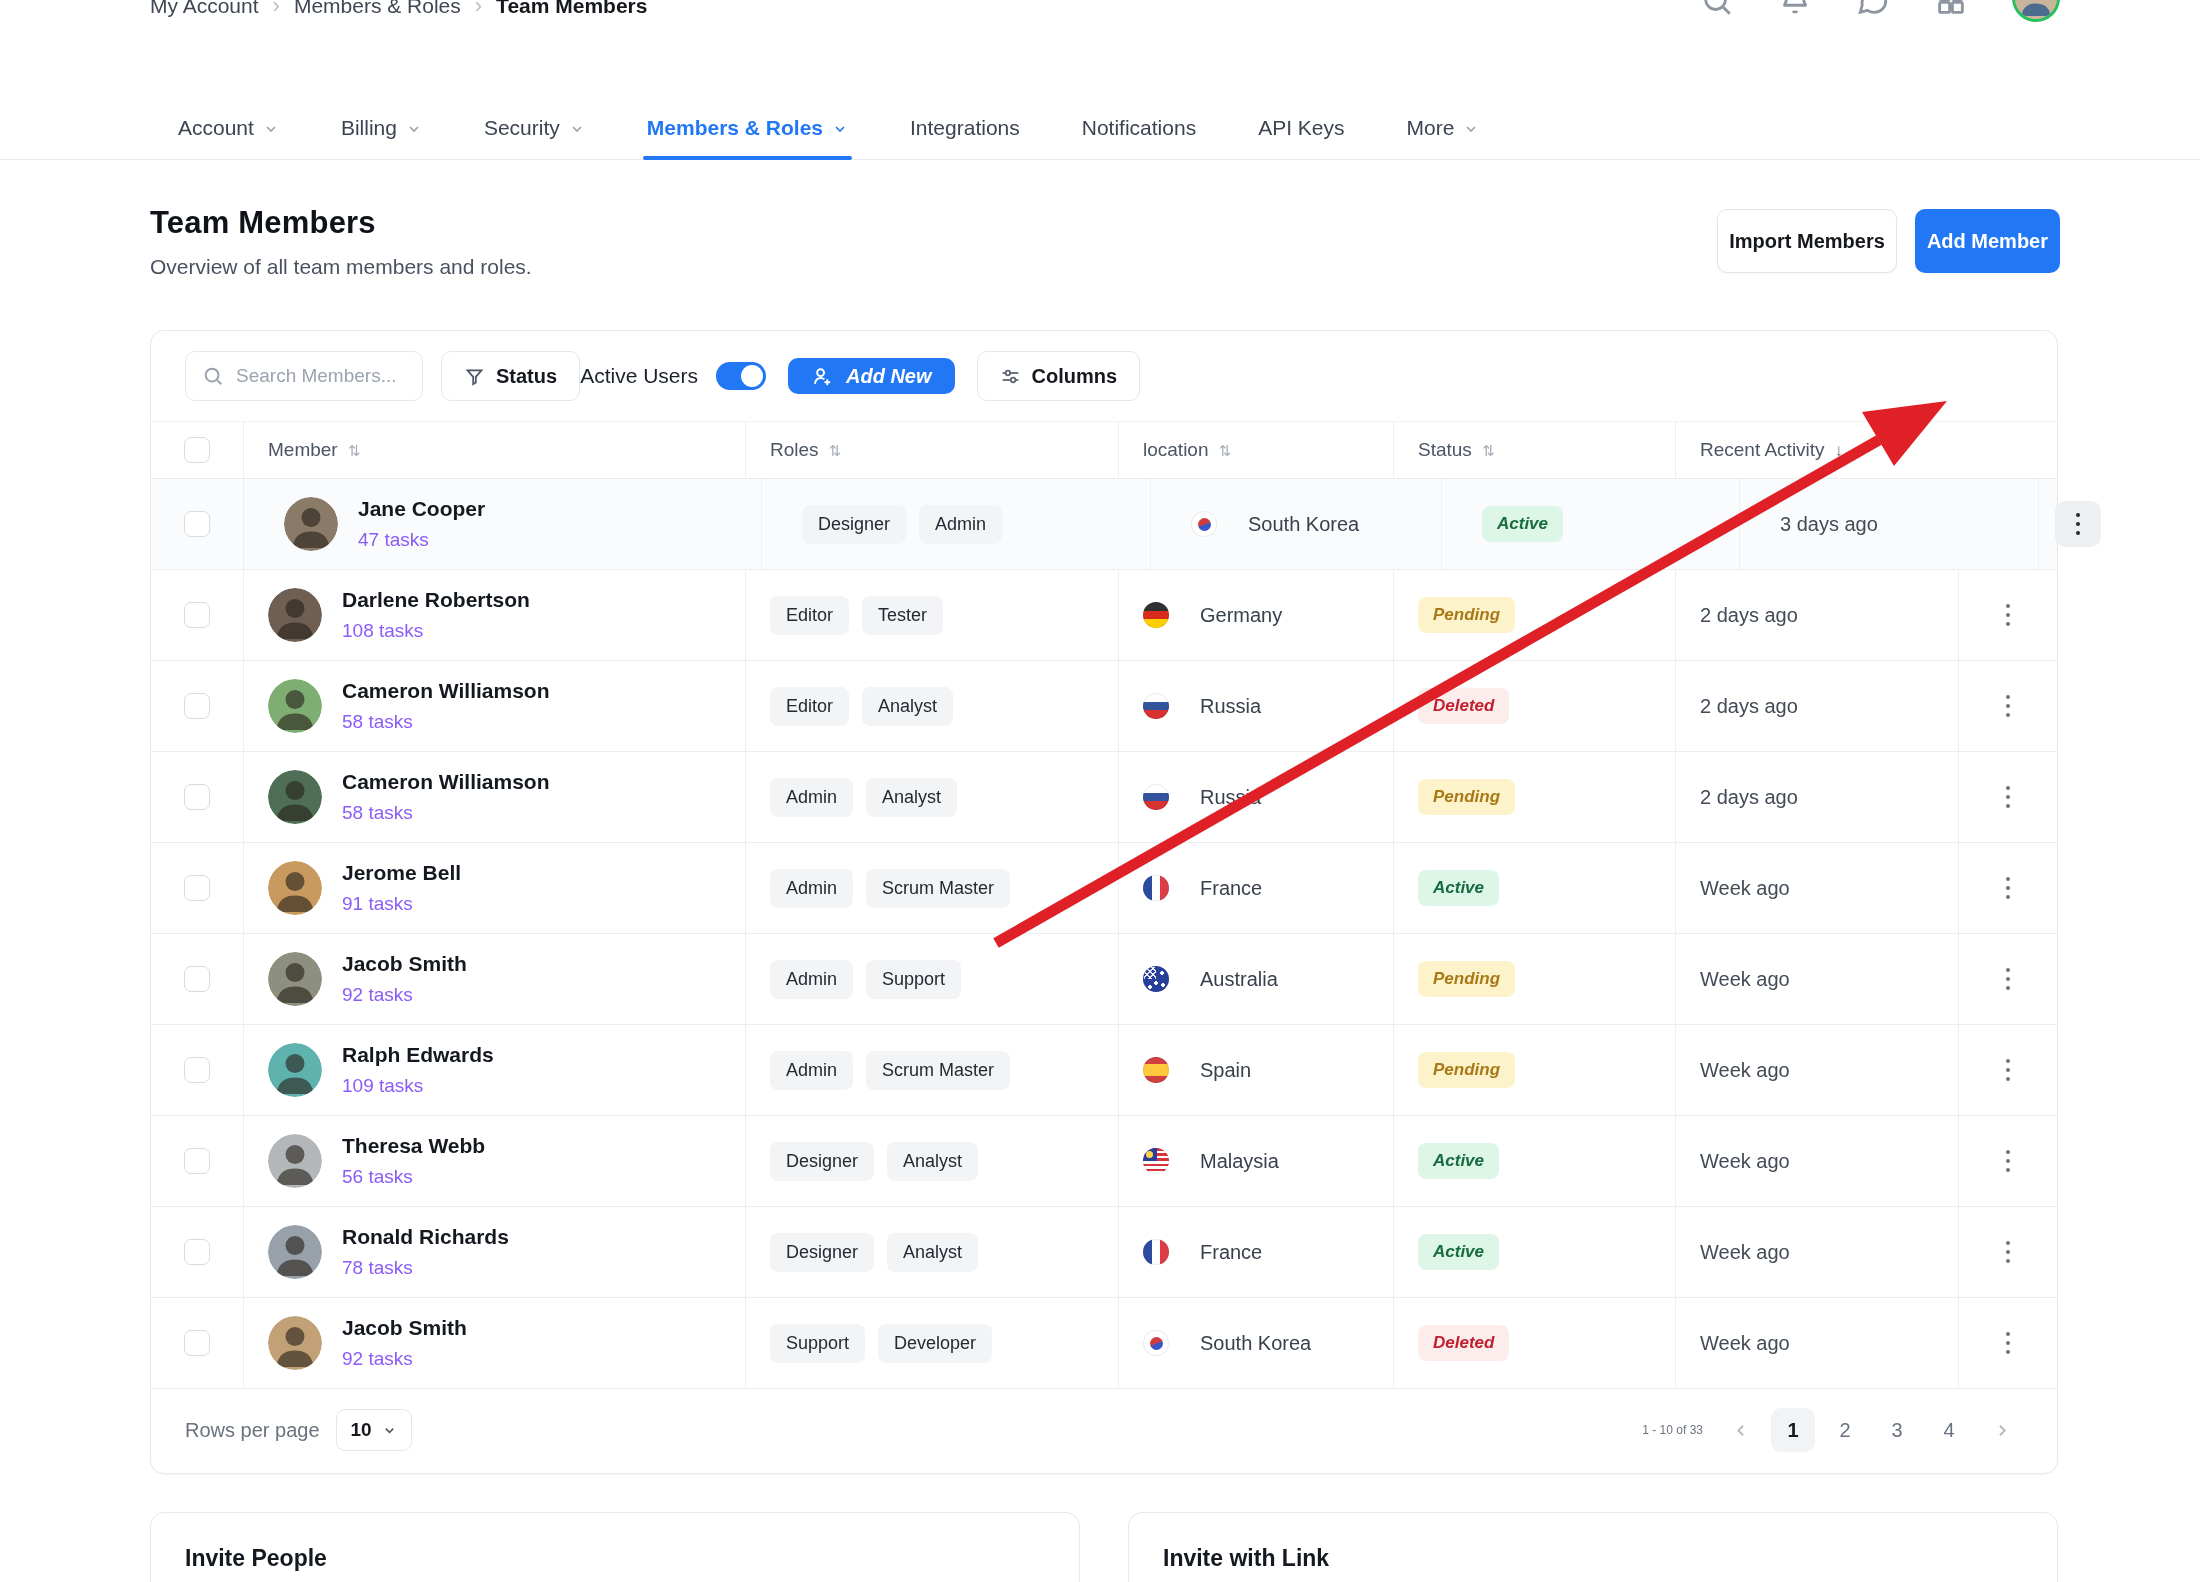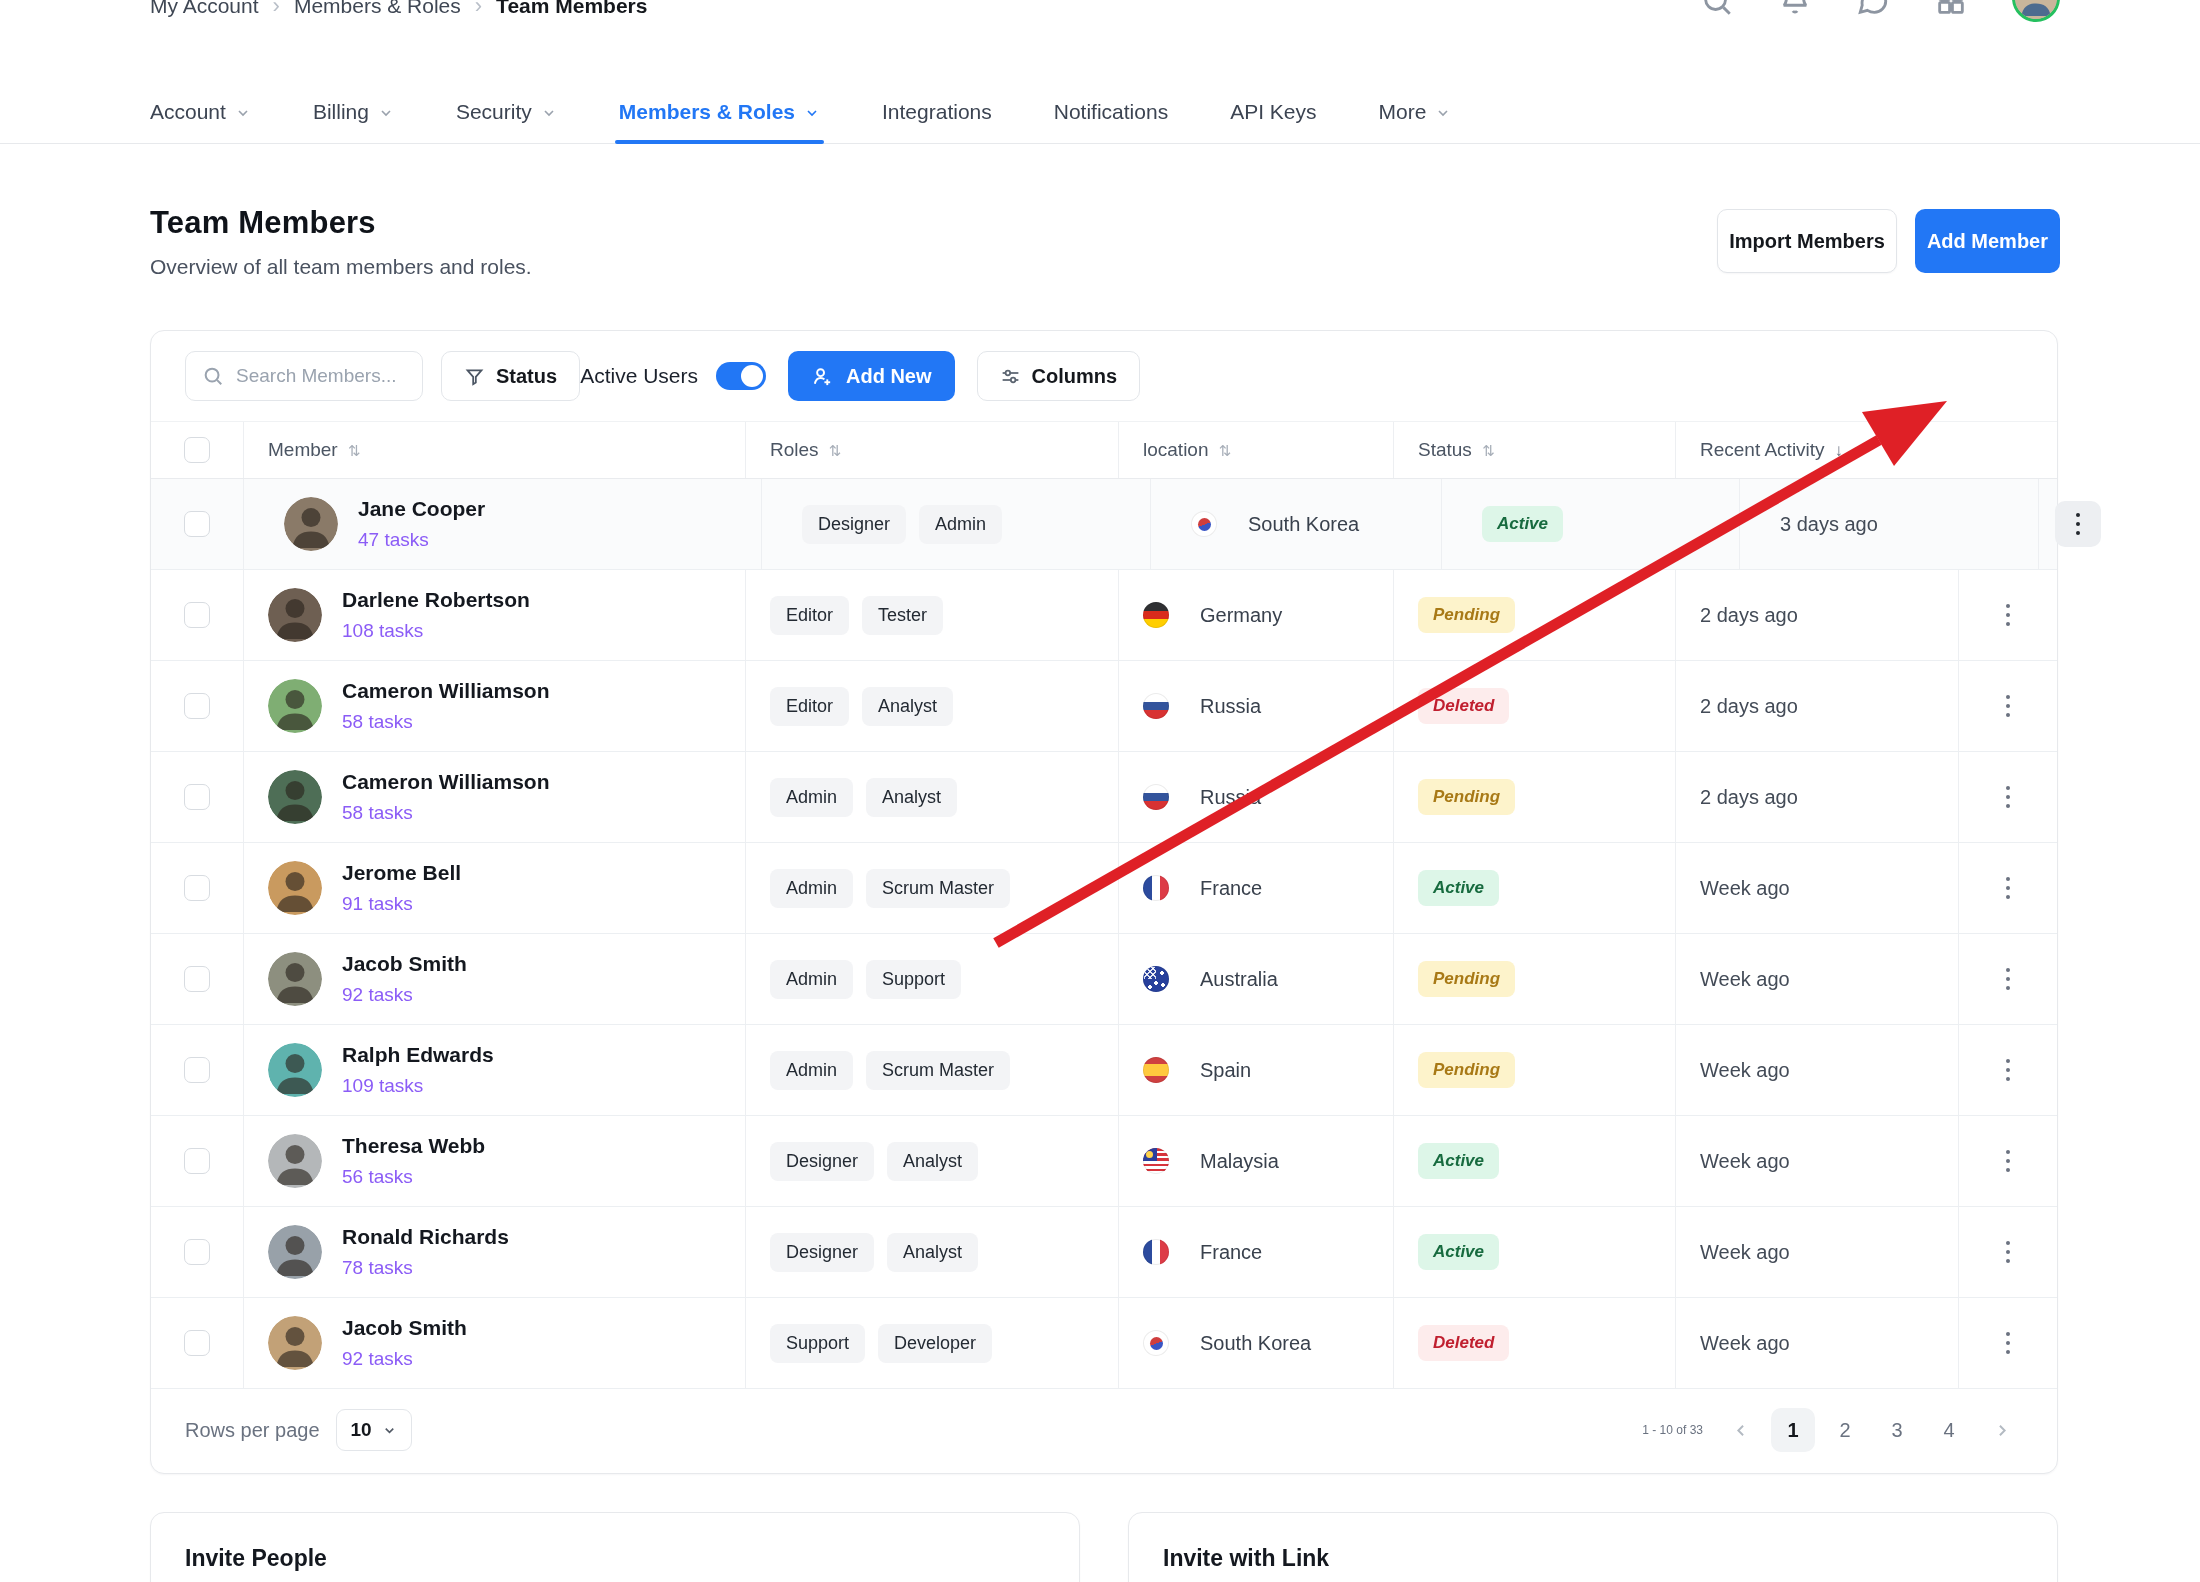--- a/index.html
+++ b/index.html
@@ -11,21 +11,21 @@
   .breadcrumb { position:absolute; top:-7px; left:150px; display:flex; align-items:center; gap:14px; font-size:21px; color:#3f4754; }
   .breadcrumb .crumb { white-space:nowrap; }
   .breadcrumb .crumb.current { color:#15181d; font-weight:600; }
   .breadcrumb .sep { color:#b9bfc8; font-size:22px; }
   .top-icons { position:absolute; top:-16px; right:140px; display:flex; align-items:flex-start; gap:44px; }
   .top-icons svg { width:34px; height:34px; stroke:#8d95a1; fill:none; stroke-width:2; }
   .avatar-top { width:48px; height:48px; border-radius:50%; border:3px solid #25c05f; overflow:hidden; background:#cbb9a4; margin-top:-10px; position:relative; }
   .avatar-top svg { width:100%; height:100%; stroke:none; }
 
   
-  .tabbar { position:absolute; top:80px; left:0; right:0; height:64px; border-bottom:1px solid #e7e9ec; }
+  .tabbar { position:absolute; top:96px; left:0; right:0; height:64px; border-bottom:1px solid #e7e9ec;padding-left:28px; }
   .tabbar-inner { display:flex; gap:62px; padding-left:150px; height:100%; }
   .tab { position:relative; display:flex; align-items:center; gap:9px; font-size:21px; color:#3c4452; cursor:pointer; white-space:nowrap; }
   .tab .chev { width:16px; height:16px; stroke:#9aa2ad; fill:none; stroke-width:2.4; margin-top:3px; }
   .tab.active { color:var(--accent); font-weight:600; }
   .tab.active .chev { stroke:var(--accent); }
   .tab.active::after { content:""; position:absolute; left:-4px; right:-4px; bottom:-1px; height:4px; border-radius:3px; background:var(--accent); }
 
   
   .page-head { position:absolute; top:205px; left:150px; right:140px; display:flex; justify-content:space-between; align-items:flex-start; }
   .page-title { font-size:31px; font-weight:700; color:#0f1319; letter-spacing:.2px; }
@@ -44,21 +44,21 @@
   .search-box { display:flex; align-items:center; gap:12px; width:238px; height:50px; border:1px solid #e3e6ea; border-radius:10px; padding:0 16px; }
   .search-box svg { width:22px; height:22px; stroke:#9aa3af; fill:none; stroke-width:2.2; flex:none; }
   .search-box input { border:none; outline:none; width:100%; font-size:19px; color:#2b3340; font-family:inherit; background:transparent; }
   .search-box input::placeholder { color:#9aa3af; }
   .pill-btn { display:flex; align-items:center; gap:11px; height:50px; border:1px solid #e3e6ea; border-radius:10px; background:#fff; padding:0 22px; font-size:20px; font-weight:600; color:#15181d; cursor:pointer; }
   .pill-btn svg { width:21px; height:21px; stroke:#4b5563; fill:none; stroke-width:2; }
   .tb-right { gap:22px; }
   .toggle-label { font-size:21px; color:#1b212c; margin-right:-4px; }
   .toggle { width:50px; height:28px; border-radius:15px; background:var(--accent); position:relative; cursor:pointer; flex:none; }
   .toggle .knob { position:absolute; top:3px; right:3px; width:22px; height:22px; border-radius:50%; background:#fff; }
-  .btn.sm { height:50px; padding:0 22px; }
+  .btn.sm { height:36px; padding:0 22px;font-style:italic; }
   .btn svg { width:23px; height:23px; stroke:#fff; fill:none; stroke-width:2; }
   .pill-btn.columns svg { stroke:#5b6470; }
 
   
   .thead, .trow { display:grid; grid-template-columns:93px 502px 373px 275px 282px 283px 1fr; align-items:center; }
   .thead { height:58px; border-bottom:1px solid #e9ebee; border-top:1px solid #f0f2f4; }
   .th { font-size:19px; color:#4b5563; display:flex; align-items:center; gap:10px; padding-left:24px; height:100%; border-right:1px solid #edeff2; }
   .th:last-child, .td:last-child { border-right:none; }
   .sort { color:#a7aeb8; font-size:15px; line-height:1; }
   .sort.desc { color:#6b7280; font-size:17px; }

